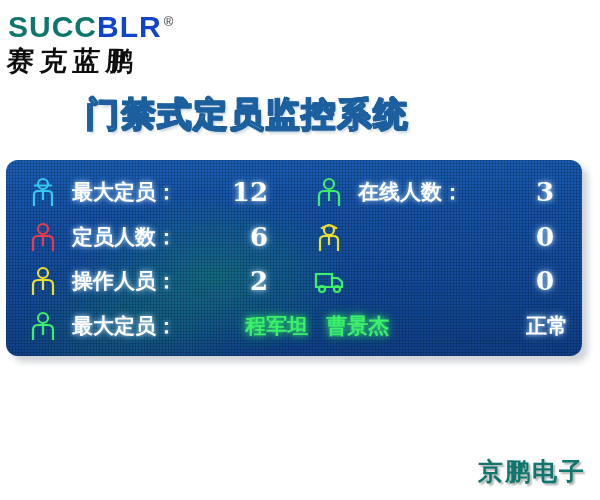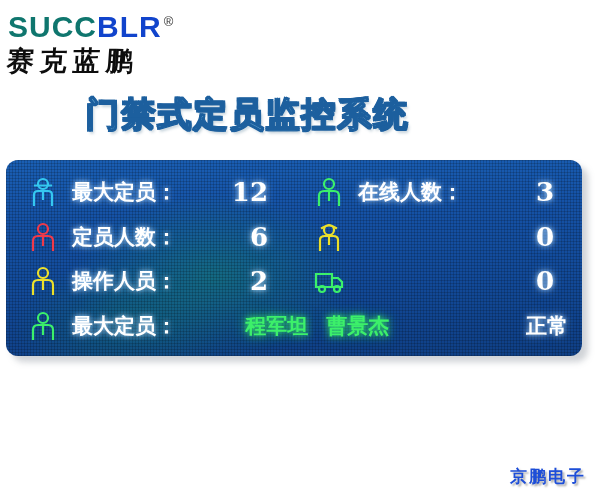--- a/index.html
+++ b/index.html
@@ -174,23 +174,23 @@
     white-space: nowrap;
   }
 
   
   #footer-brand {
     position: absolute;
     right: 14px;
     bottom: 12px;
     font-family: "DejaVu Sans", sans-serif;
     font-weight: bold;
-    font-size: 17px;
+    font-size: 25px;
     letter-spacing: 2px;
-    color: #1d4ed8;
+    color: #0f766e;
     text-shadow: 2px 2px 2px rgba(150,150,150,0.75);
     white-space: nowrap;
     margin-left: 48px;
   }
 </style>
 </head>
 <body>
 
 <div id="brand-logo">
   <div id="brand-wordmark">

